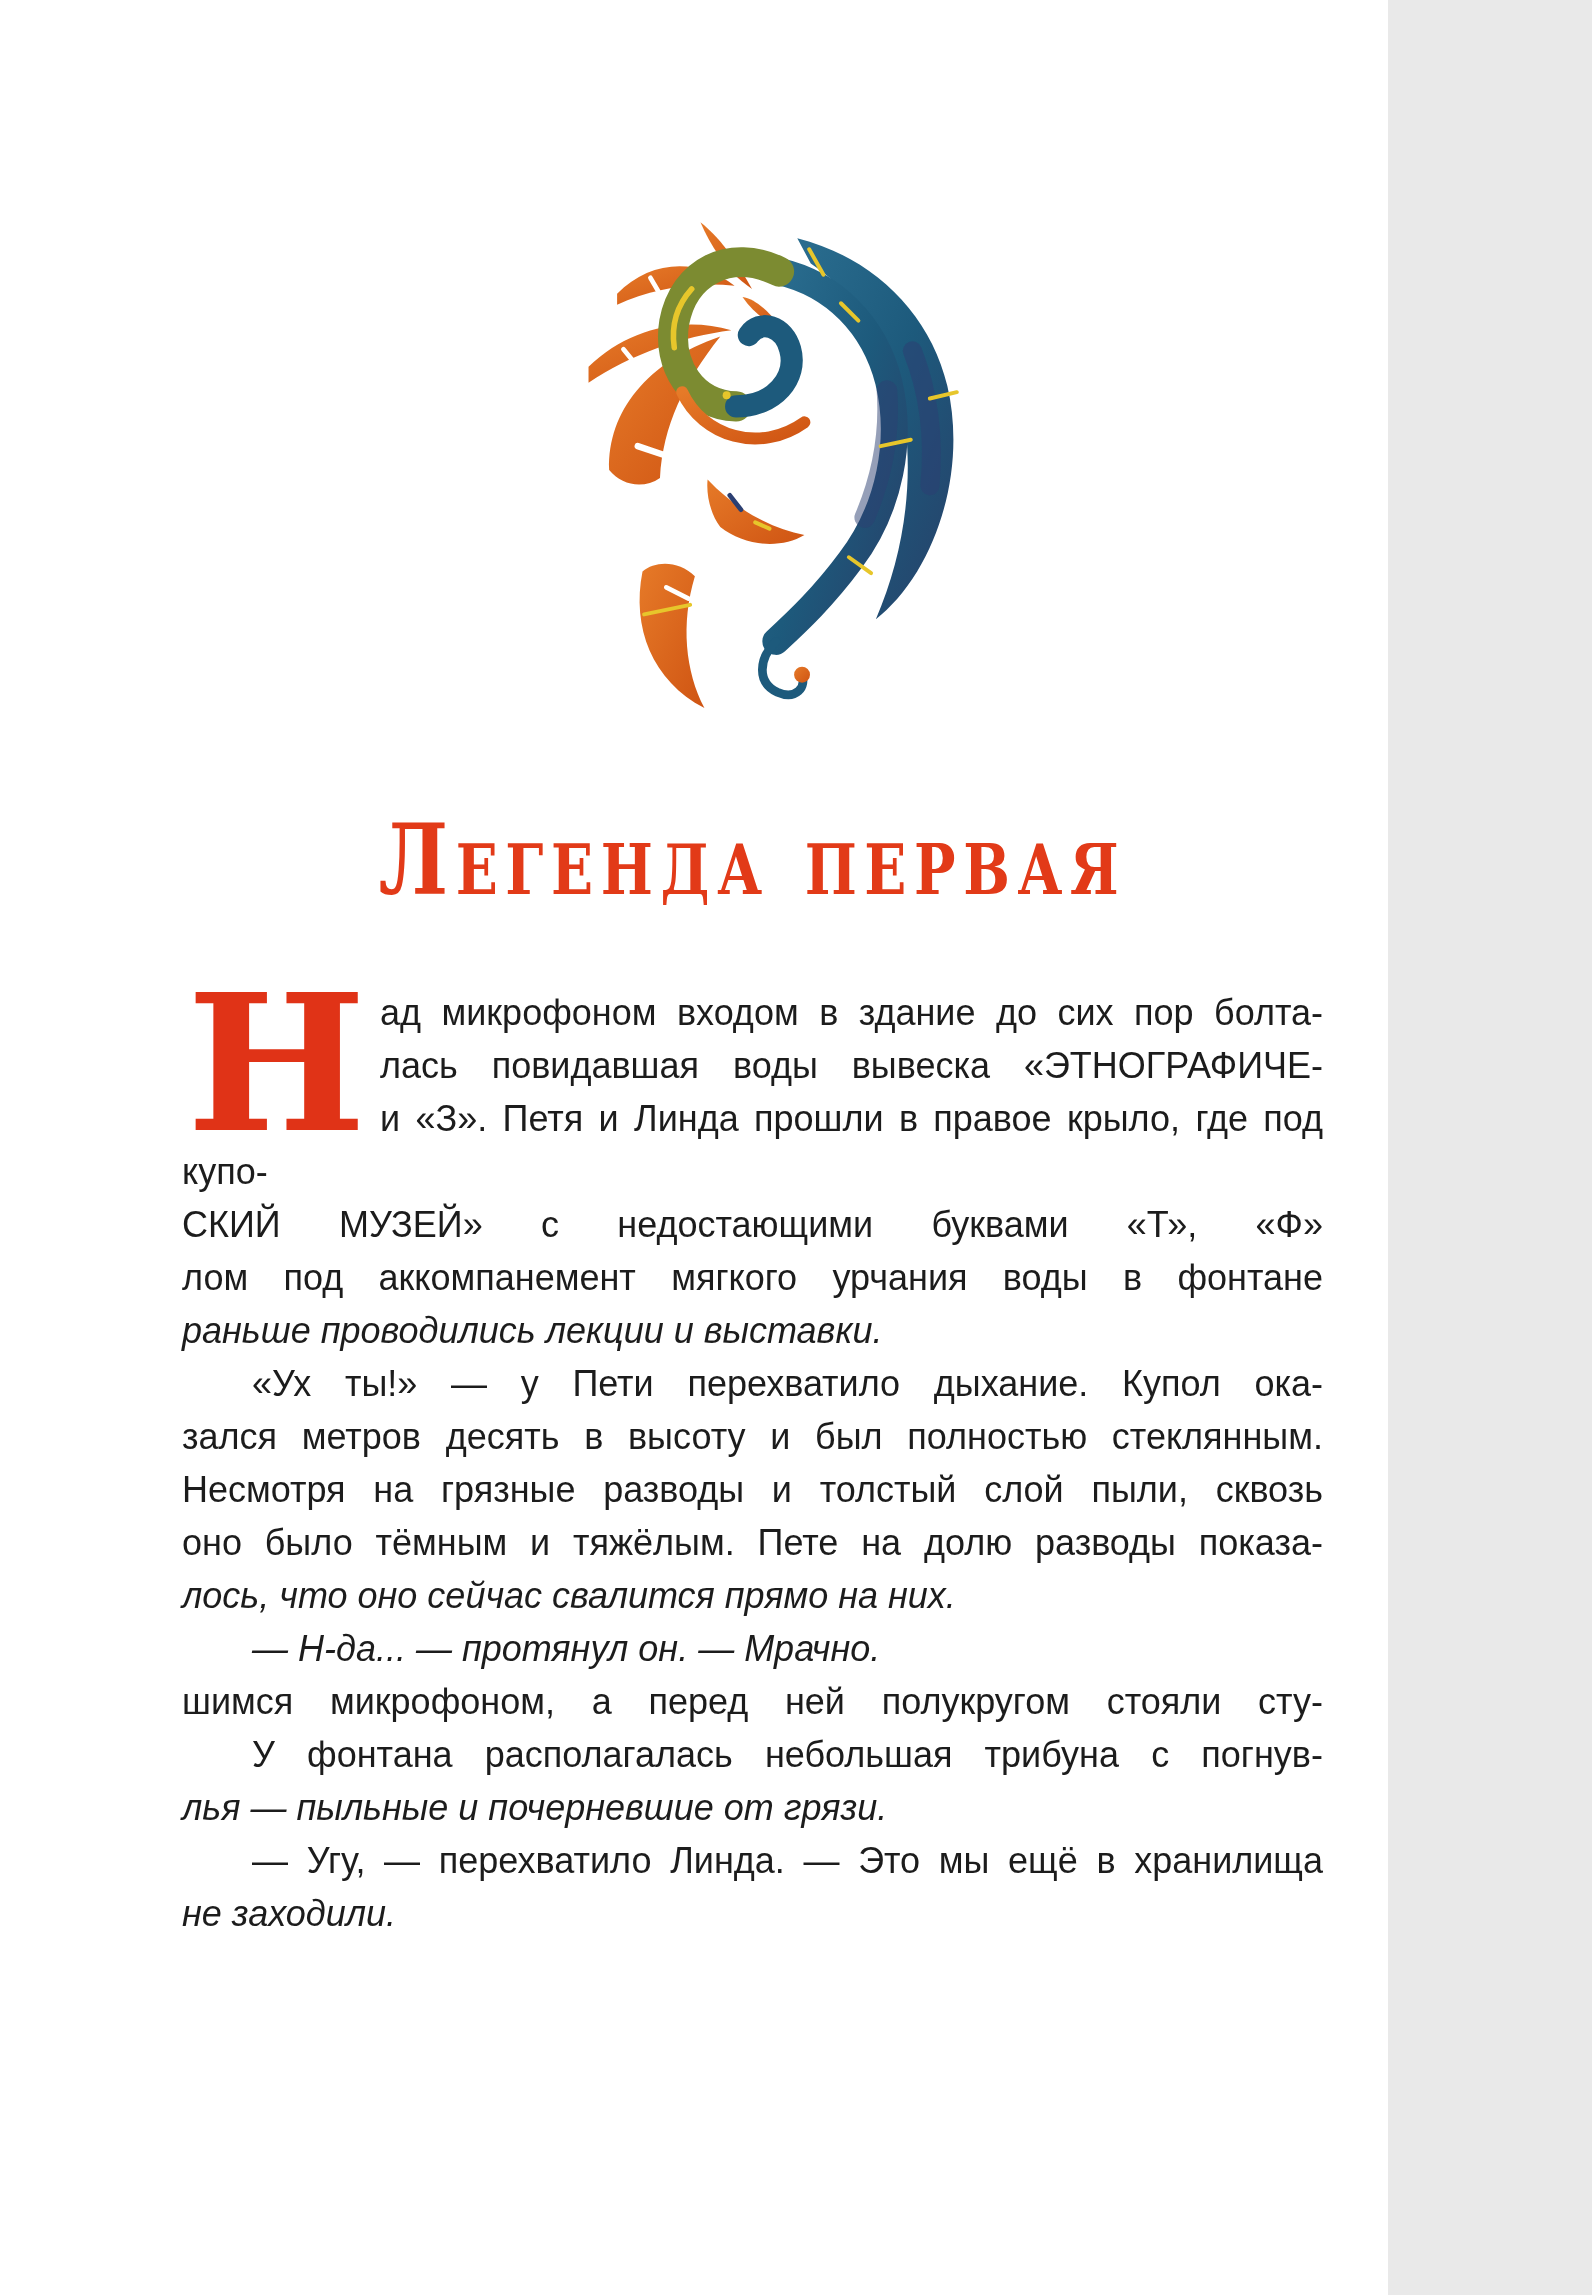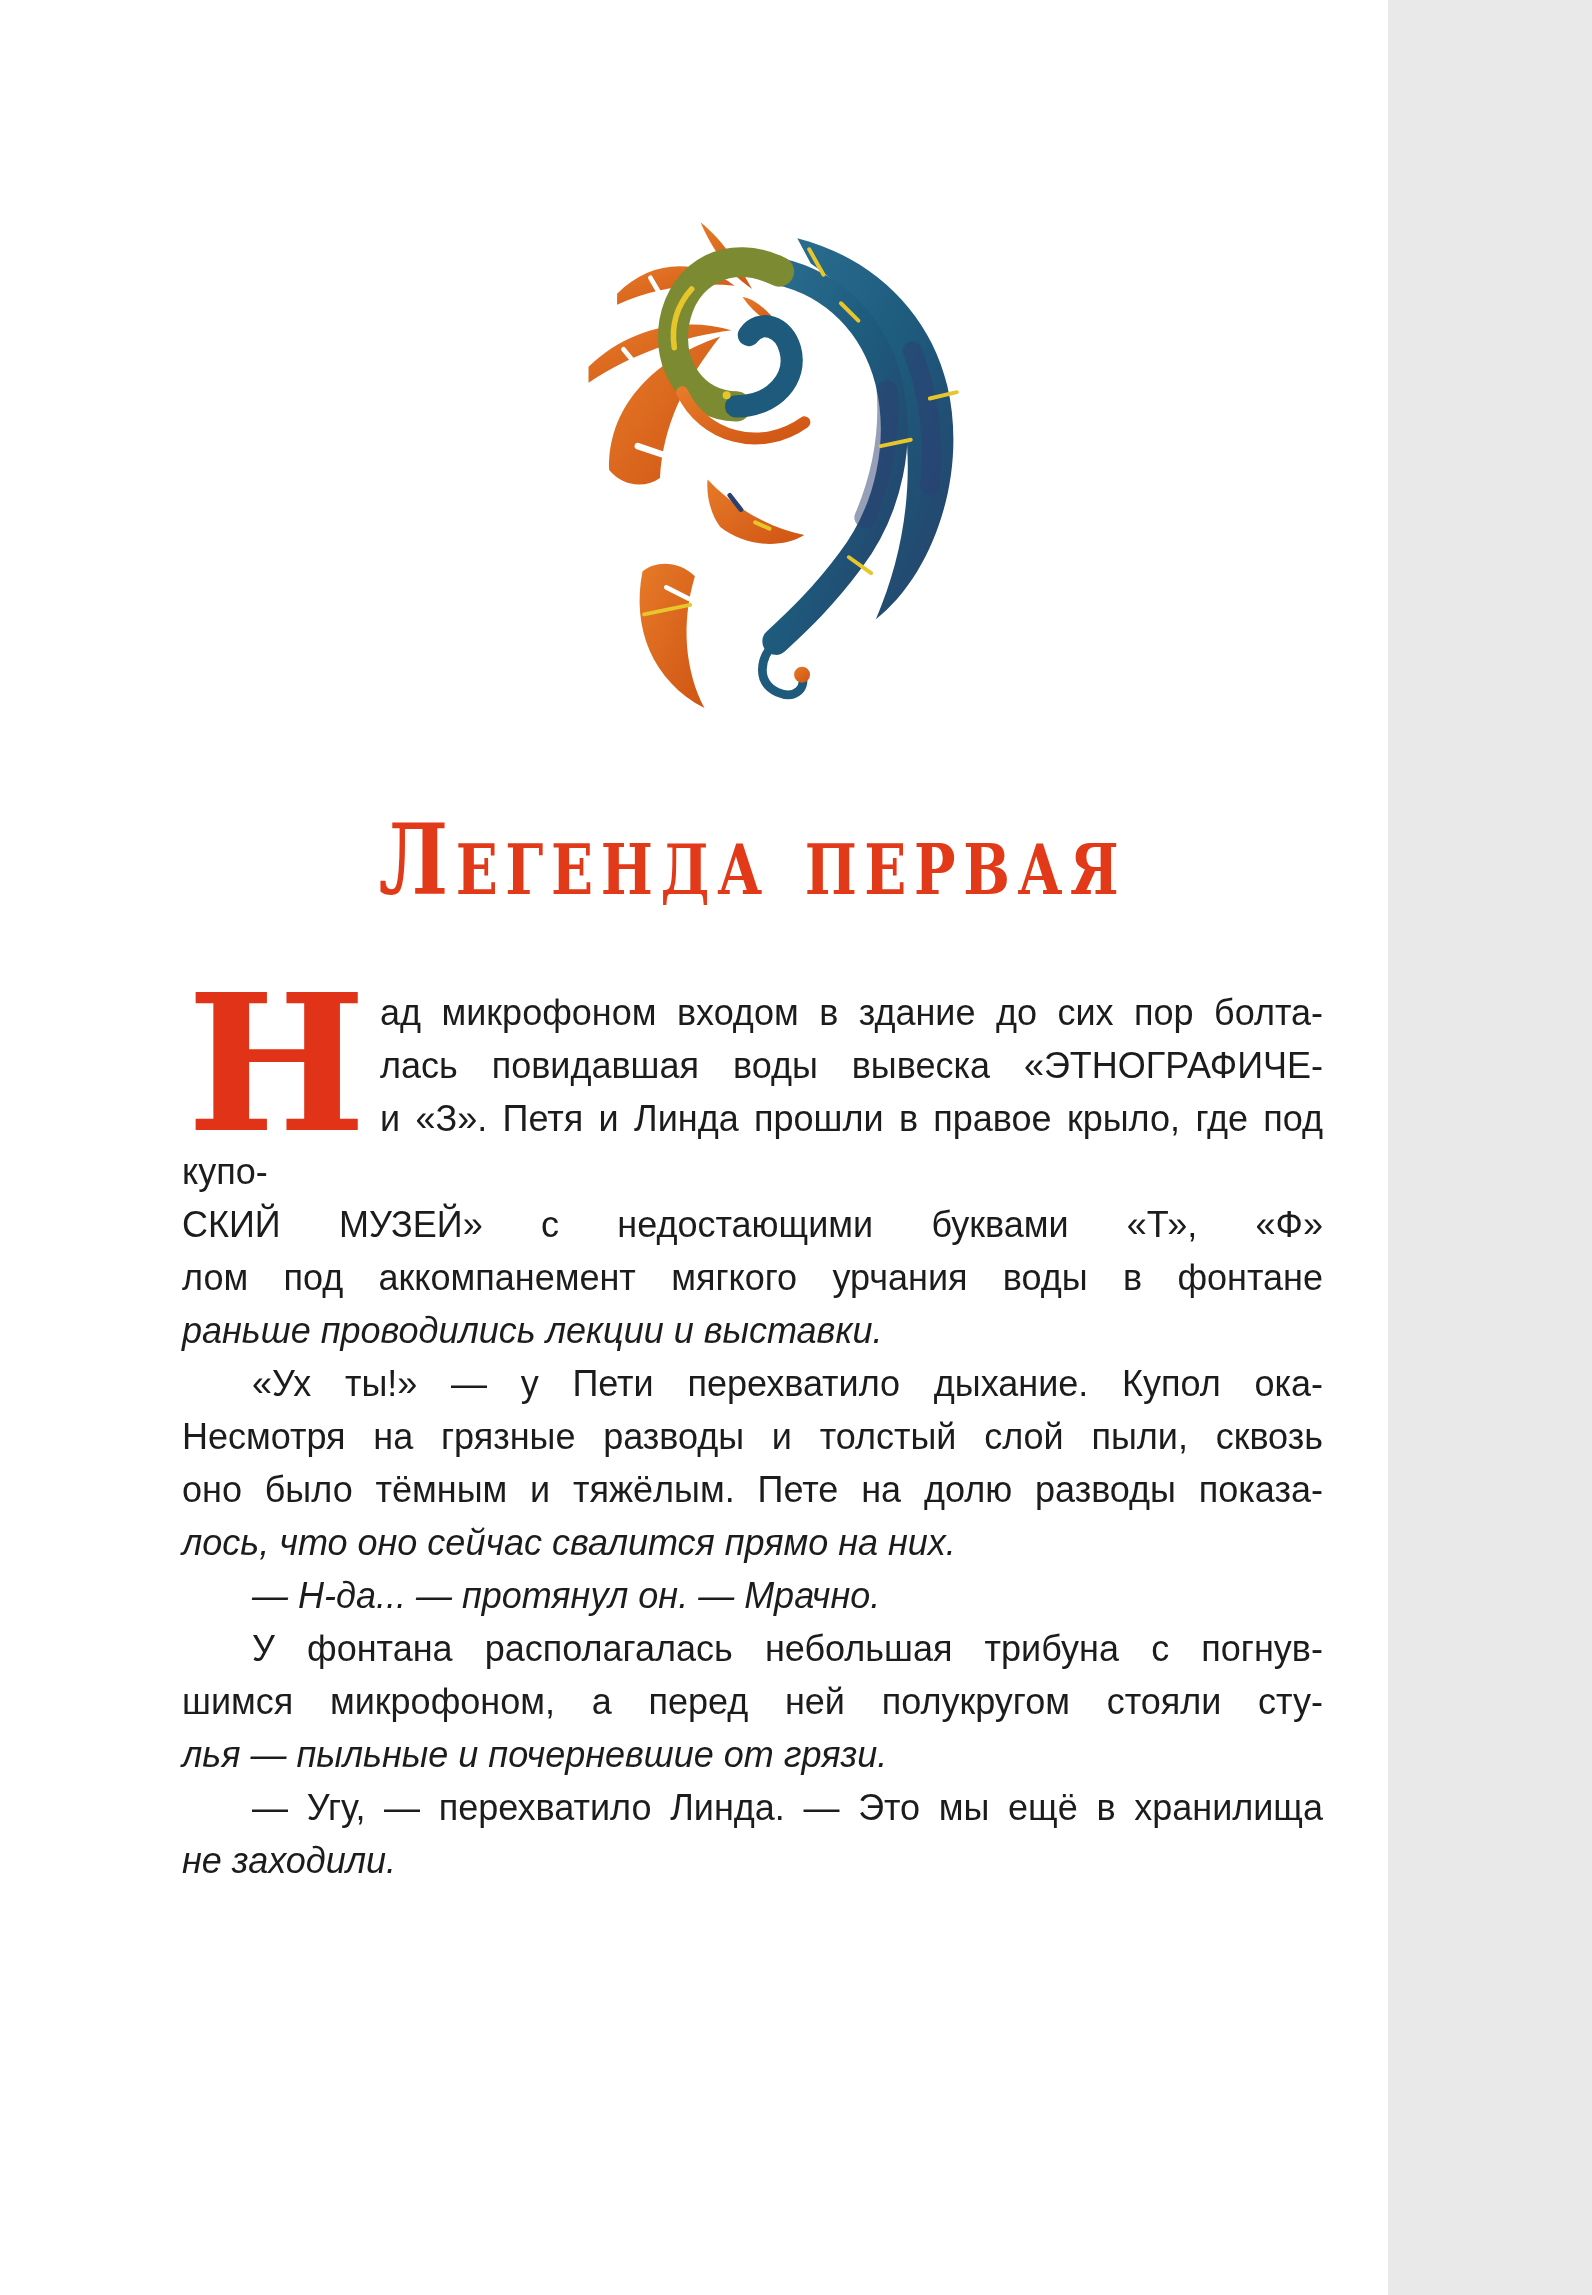--- a/index.html
+++ b/index.html
@@ -129,32 +129,33 @@
       <div class="ln">ад микрофоном входом в здание до сих пор болта-</div>
       <div class="ln">лась повидавшая воды вывеска «ЭТНОГРАФИЧЕ-</div>
       <div class="ln">и «З». Петя и Линда прошли в правое крыло, где под купо-</div>
       <div class="ln">СКИЙ МУЗЕЙ» с недостающими буквами «Т», «Ф»</div>
       <div class="ln">лом под аккомпанемент мягкого урчания воды в фонтане</div>
       <div class="ln last">раньше проводились лекции и выставки.</div>
     </div>
 
     <div class="para">
       <div class="ln indent">«Ух ты!» — у Пети перехватило дыхание. Купол ока-</div>
+      <div class="ln">зался метров десять в высоту и был полностью стеклянным.</div>
       <div class="ln">Несмотря на грязные разводы и толстый слой пыли, сквозь</div>
       <div class="ln">оно было тёмным и тяжёлым. Пете на долю разводы показа-</div>
       <div class="ln last">лось, что оно сейчас свалится прямо на них.</div>
     </div>
 
     <div class="para">
       <div class="ln last indent">— Н-да... — протянул он. — Мрачно.</div>
     </div>
 
     <div class="para">
+      <div class="ln">шимся микрофоном, а перед ней полукругом стояли сту-</div>
       <div class="ln indent">У фонтана располагалась небольшая трибуна с погнув-</div>
-      <div class="ln">шимся микрофоном, а перед ней полукругом стояли сту-</div>
       <div class="ln last">лья — пыльные и почерневшие от грязи.</div>
     </div>
 
     <div class="para">
       <div class="ln indent">— Угу, — перехватило Линда. — Это мы ещё в хранилища</div>
       <div class="ln last">не заходили.</div>
     </div>
 
   </div>
 </div>

